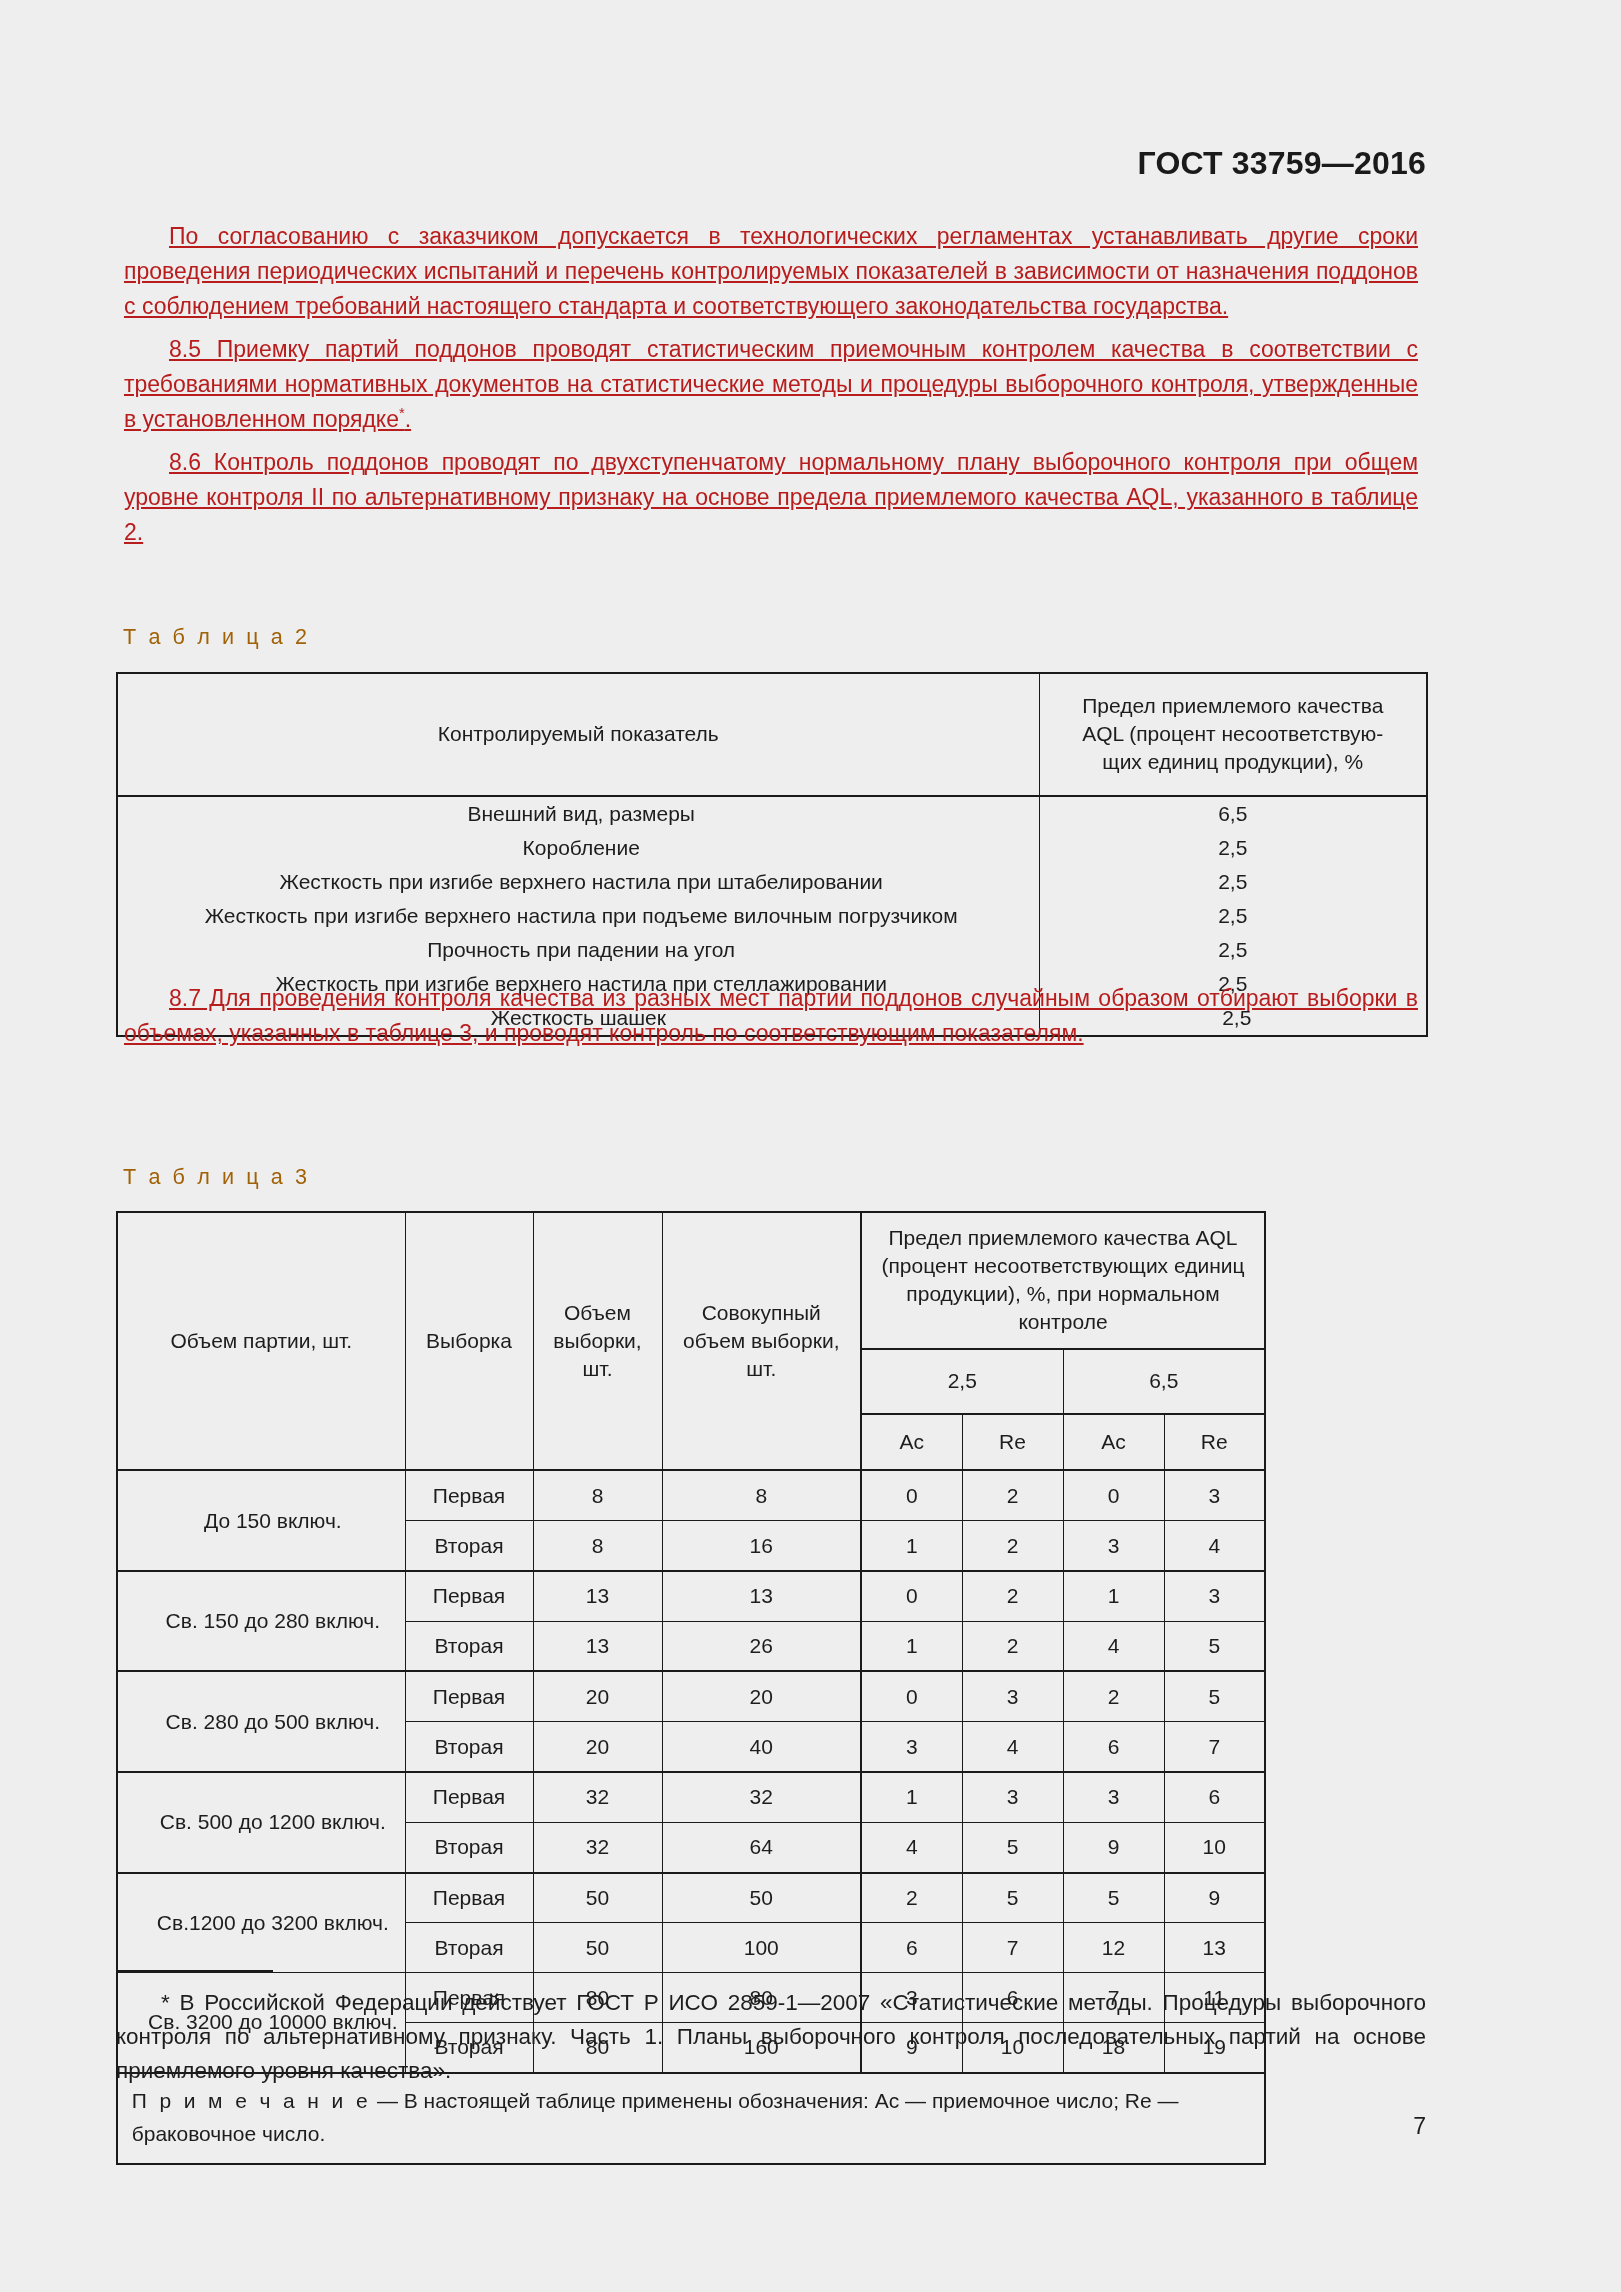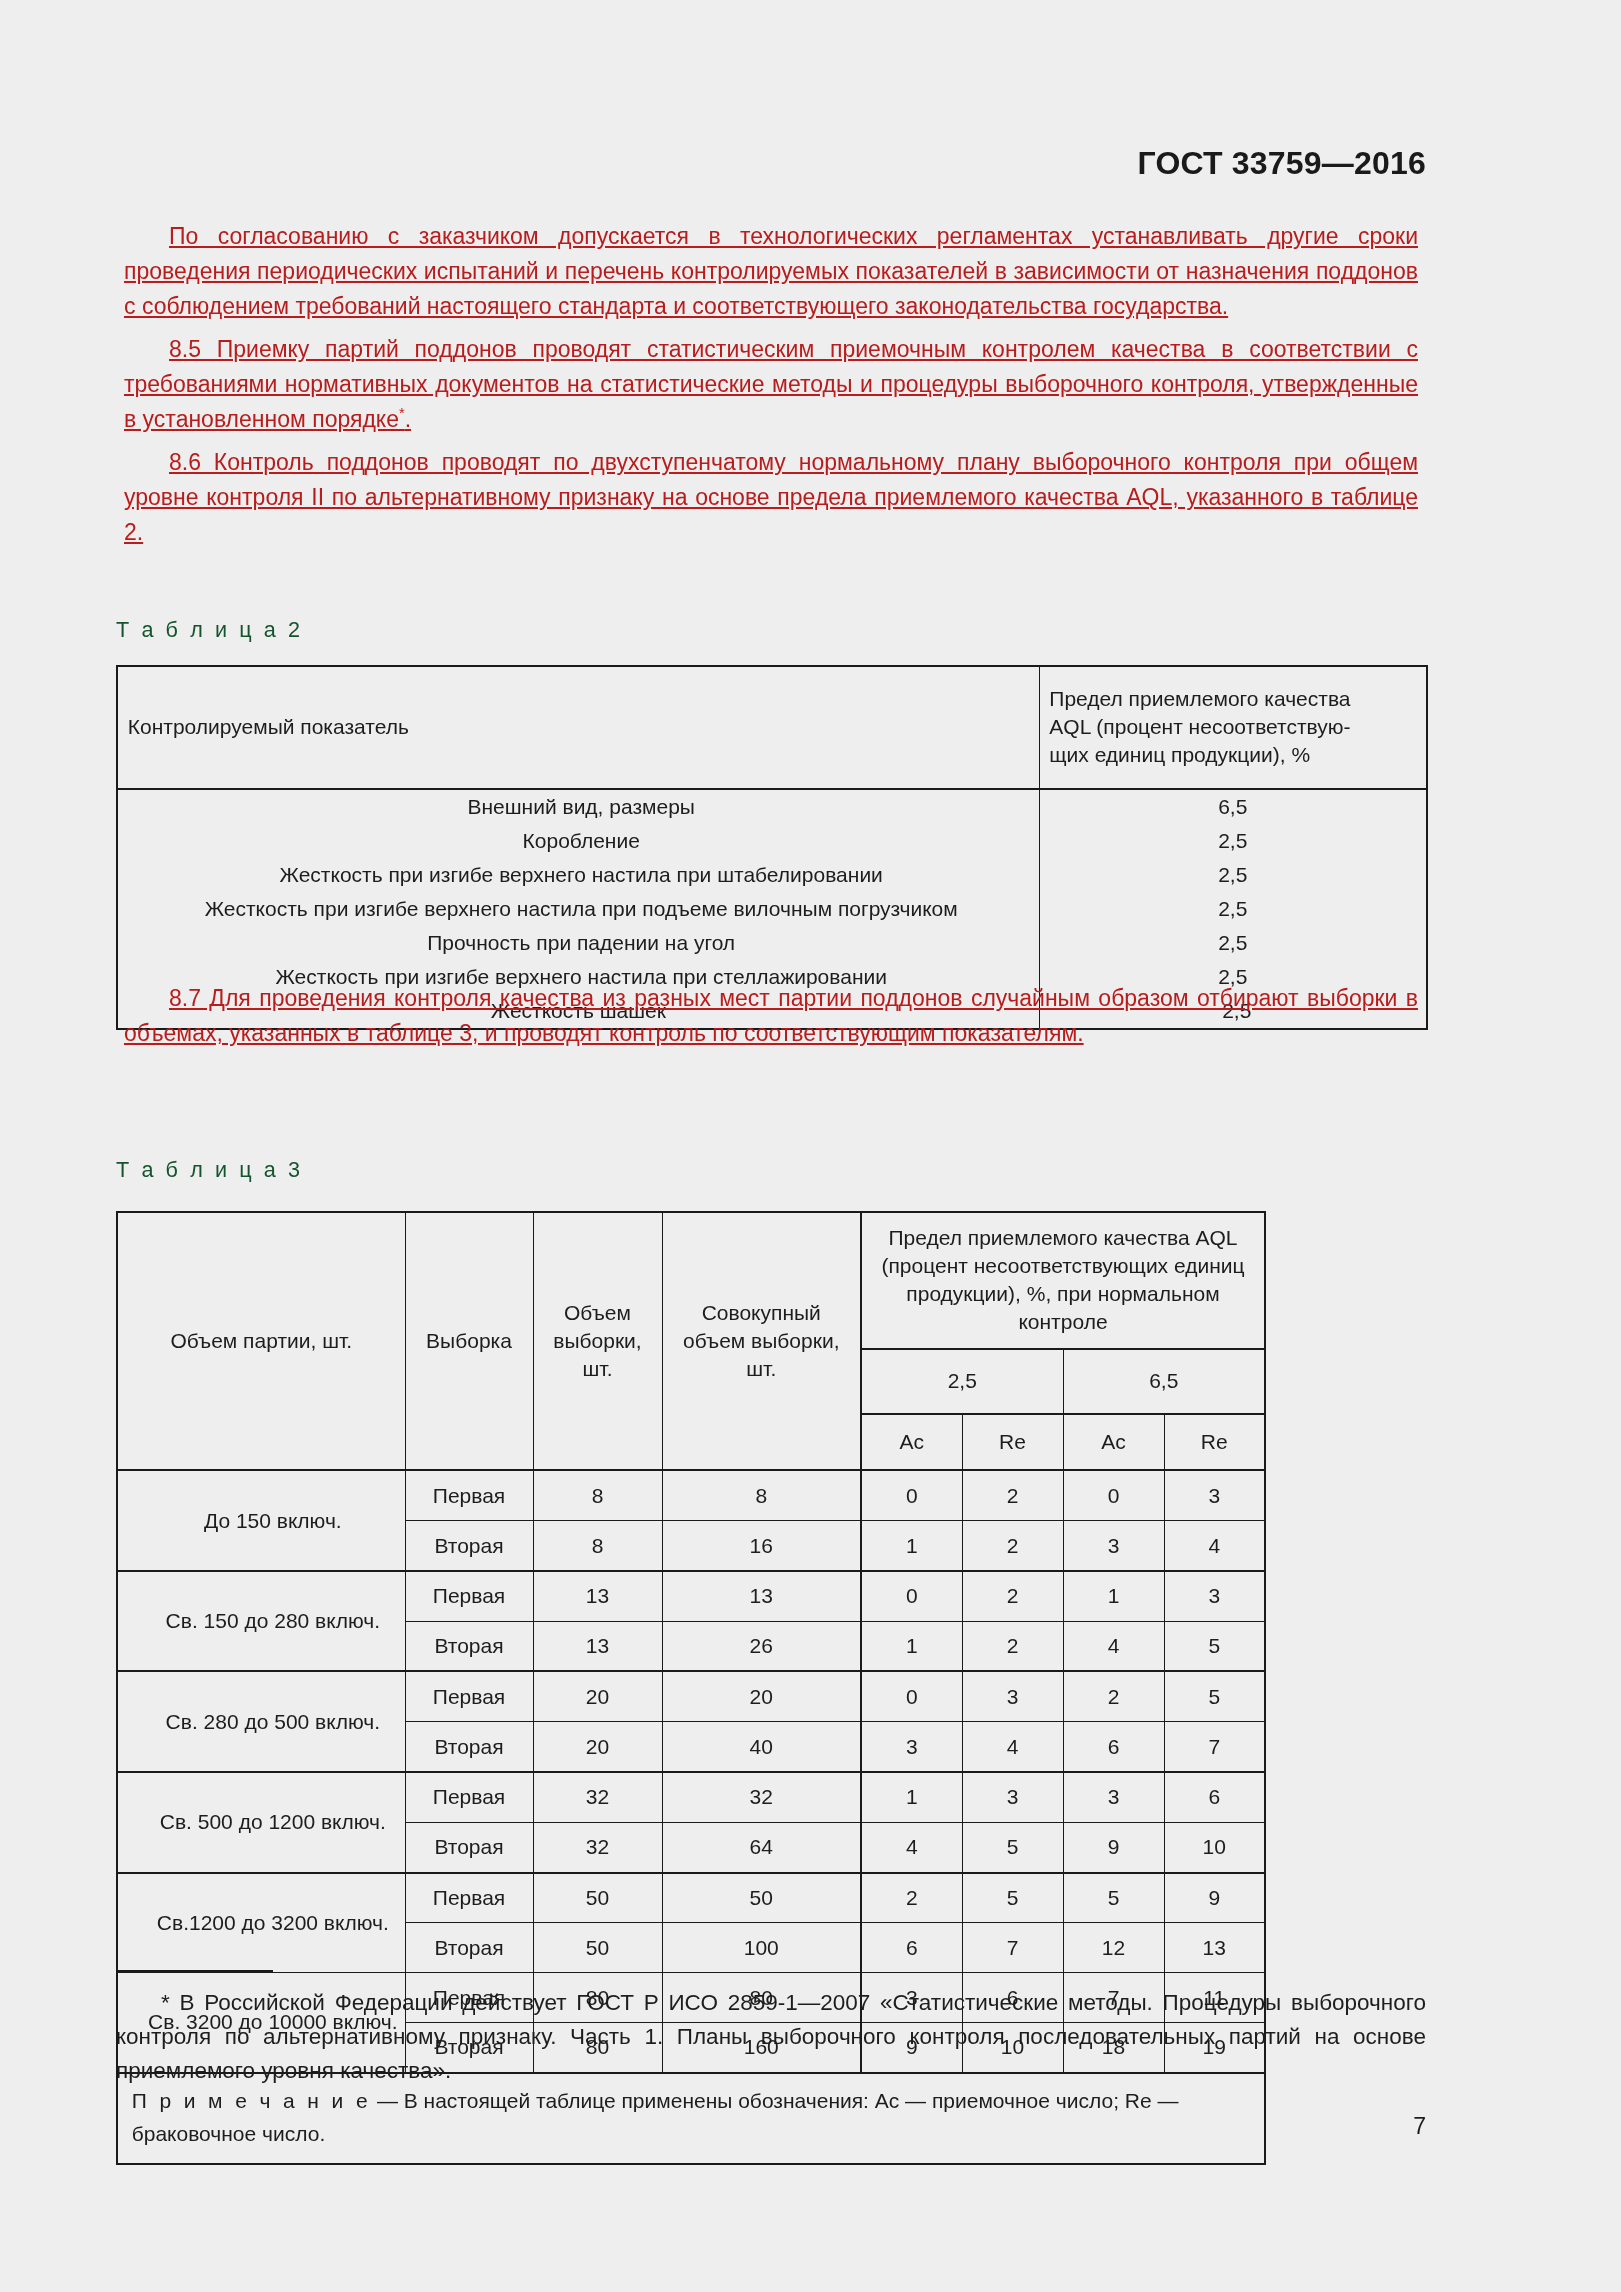--- a/index.html
+++ b/index.html
@@ -54,23 +54,23 @@
   }
   sup.fn {
     font-size: 14.7px;
     vertical-align: super;
     line-height: 0;
   }
 
   
   .tbl-caption {
     font-size: 21.6px;
-    color: #14532d;
+    color: #a16207;
     letter-spacing: 3.1px;
-    margin: 0;
+    margin: 7px;
   }
 
   
   table.gost {
     border-collapse: collapse;
     table-layout: fixed;
     color: #1d1d1d;
     background: #eeeeee;
   }
   table.gost td,
@@ -90,21 +90,21 @@
     top: 617px;
     width: 1310px;
   }
   table.t2 {
     width: 1310px;
   }
   table.t2 .outer-top   { border-top: 2.9px solid #1a1a1a; }
   table.t2 .outer-left  { border-left: 2.9px solid #1a1a1a; }
   table.t2 .outer-right { border-right: 2.9px solid #1a1a1a; }
   table.t2 thead td {
-    text-align: left;
+    text-align: center;
     height: 110px;
     padding: 5.9px 9.8px;
     border-bottom: 2.9px solid #1a1a1a;
   }
   table.t2 tbody td.name {
     text-align: center;
     padding: 1px 7.8px 1px 13.7px;
     border-top: none;
     border-bottom: none;
     height: 32px;

